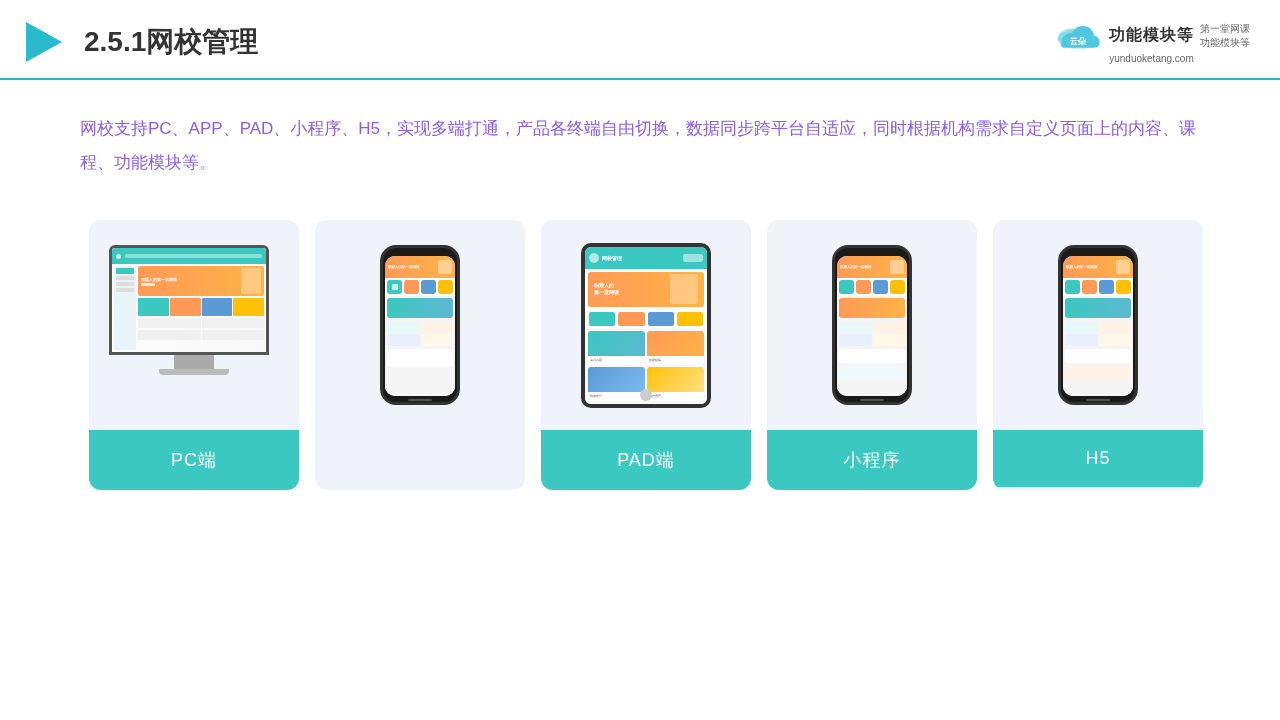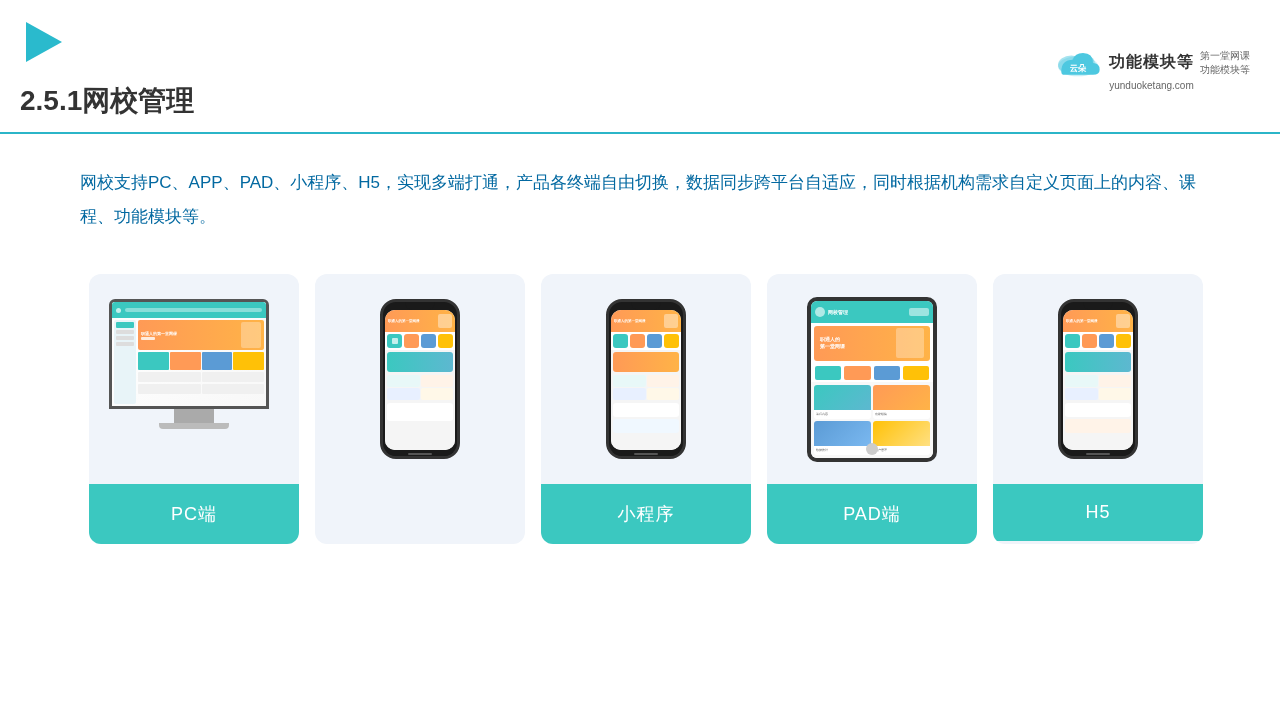--- a/index.html
+++ b/index.html
@@ -15,23 +15,22 @@
     
     .header {
       display: flex;
       align-items: center;
       justify-content: space-between;
       padding: 18px 30px 12px 20px;
       border-bottom: 2px solid #2bb5c8;
     }
     .header-left {
       display: flex;
-      align-items: flex-start;
+      align-items: center;
       gap: 16px;
-      flex-direction: column;
     }
     .play-icon {
       width: 48px;
       height: 48px;
     }
     .page-title {
       font-size: 28px;
       font-weight: 600;
       color: #333;
     }
@@ -60,21 +59,21 @@
       color: #666;
       text-align: right;
       margin-top: 2px;
     }
 
     
     .description {
       padding: 32px 80px 20px 80px;
       font-size: 17px;
       line-height: 2;
-      color: #0369a1;
+      color: #8b5cf6;
     }
 
     
     .cards-container {
       display: flex;
       gap: 16px;
       padding: 20px 48px 20px 60px;
       justify-content: center;
     }
 
@@ -465,59 +464,20 @@
         </div>
         <div class="phone-home-indicator">
           <div class="phone-home-bar"></div>
         </div>
       </div>
     </div>
   </div>
 
   <div class="card">
     <div class="card-image-area">
-      <div class="phone-mockup">
-        <div class="phone-notch"></div>
-        <div class="phone-screen">
-          <div class="phone-screen-header">
-            <div style="flex:1;">
-              <div class="phone-screen-header-text">职通人的第一堂网课</div>
-            </div>
-            <div style="width:14px;height:14px;background:rgba(255,255,255,0.4);border-radius:2px;"></div>
-          </div>
-          <div style="display:flex;gap:2px;padding:2px;background:#fff;">
-            <div style="flex:1;height:14px;background:#3bc8c0;border-radius:3px;"></div>
-            <div style="flex:1;height:14px;background:#ff9a56;border-radius:3px;"></div>
-            <div style="flex:1;height:14px;background:#5b9bd5;border-radius:3px;"></div>
-            <div style="flex:1;height:14px;background:#ffc107;border-radius:3px;"></div>
-          </div>
-          <div class="phone-content-area">
-            <div style="height:20px;background:linear-gradient(90deg,#ff9a56,#ffb347);border-radius:3px;margin-bottom:2px;"></div>
-            <div class="phone-row">
-              <div class="phone-block" style="flex:1;background:#e8f8f8;"></div>
-              <div class="phone-block" style="flex:1;background:#fff3e8;"></div>
-            </div>
-            <div class="phone-row">
-              <div class="phone-block" style="flex:1;background:#e8f0ff;"></div>
-              <div class="phone-block" style="flex:1;background:#fff8e8;"></div>
-            </div>
-            <div style="height:14px;background:white;border-radius:3px;margin-top:2px;"></div>
-            <div style="height:14px;background:#f0f8ff;border-radius:3px;margin-top:1px;"></div>
-          </div>
-        </div>
-        <div class="phone-home-indicator">
-          <div class="phone-home-bar"></div>
-        </div>
-      </div>
-    </div>
-    <div class="card-label">小程序</div>
-  </div>
-
-  <div class="card">
-    <div class="card-image-area">
       <div class="tablet-mockup">
         <div class="tablet-screen">
           <div class="tablet-header">
             <div class="tablet-header-icon"></div>
             <span class="tablet-header-text">网校管理</span>
             <div style="flex:1;"></div>
             <div style="width:20px;height:8px;background:rgba(255,255,255,0.5);border-radius:2px;"></div>
           </div>
 
           <div style="margin:3px;height:35px;background:linear-gradient(90deg,#ff9a56,#ffb347);border-radius:3px;display:flex;align-items:center;padding:3px 6px;">
@@ -569,20 +529,59 @@
             </div>
             <div style="width:14px;height:14px;background:rgba(255,255,255,0.4);border-radius:2px;"></div>
           </div>
           <div style="display:flex;gap:2px;padding:2px;background:#fff;">
             <div style="flex:1;height:14px;background:#3bc8c0;border-radius:3px;"></div>
             <div style="flex:1;height:14px;background:#ff9a56;border-radius:3px;"></div>
             <div style="flex:1;height:14px;background:#5b9bd5;border-radius:3px;"></div>
             <div style="flex:1;height:14px;background:#ffc107;border-radius:3px;"></div>
           </div>
           <div class="phone-content-area">
+            <div style="height:20px;background:linear-gradient(90deg,#ff9a56,#ffb347);border-radius:3px;margin-bottom:2px;"></div>
+            <div class="phone-row">
+              <div class="phone-block" style="flex:1;background:#e8f8f8;"></div>
+              <div class="phone-block" style="flex:1;background:#fff3e8;"></div>
+            </div>
+            <div class="phone-row">
+              <div class="phone-block" style="flex:1;background:#e8f0ff;"></div>
+              <div class="phone-block" style="flex:1;background:#fff8e8;"></div>
+            </div>
+            <div style="height:14px;background:white;border-radius:3px;margin-top:2px;"></div>
+            <div style="height:14px;background:#f0f8ff;border-radius:3px;margin-top:1px;"></div>
+          </div>
+        </div>
+        <div class="phone-home-indicator">
+          <div class="phone-home-bar"></div>
+        </div>
+      </div>
+    </div>
+    <div class="card-label">小程序</div>
+  </div>
+
+  <div class="card">
+    <div class="card-image-area">
+      <div class="phone-mockup">
+        <div class="phone-notch"></div>
+        <div class="phone-screen">
+          <div class="phone-screen-header">
+            <div style="flex:1;">
+              <div class="phone-screen-header-text">职通人的第一堂网课</div>
+            </div>
+            <div style="width:14px;height:14px;background:rgba(255,255,255,0.4);border-radius:2px;"></div>
+          </div>
+          <div style="display:flex;gap:2px;padding:2px;background:#fff;">
+            <div style="flex:1;height:14px;background:#3bc8c0;border-radius:3px;"></div>
+            <div style="flex:1;height:14px;background:#ff9a56;border-radius:3px;"></div>
+            <div style="flex:1;height:14px;background:#5b9bd5;border-radius:3px;"></div>
+            <div style="flex:1;height:14px;background:#ffc107;border-radius:3px;"></div>
+          </div>
+          <div class="phone-content-area">
             <div style="height:20px;background:linear-gradient(90deg,#3bc8c0,#5db8d0);border-radius:3px;margin-bottom:2px;"></div>
             <div class="phone-row">
               <div class="phone-block" style="flex:1;background:#e8f8f8;"></div>
               <div class="phone-block" style="flex:1;background:#fff3e8;"></div>
             </div>
             <div class="phone-row">
               <div class="phone-block" style="flex:1;background:#e8f0ff;"></div>
               <div class="phone-block" style="flex:1;background:#fff8e8;"></div>
             </div>
             <div style="height:14px;background:white;border-radius:3px;margin-top:2px;"></div>

